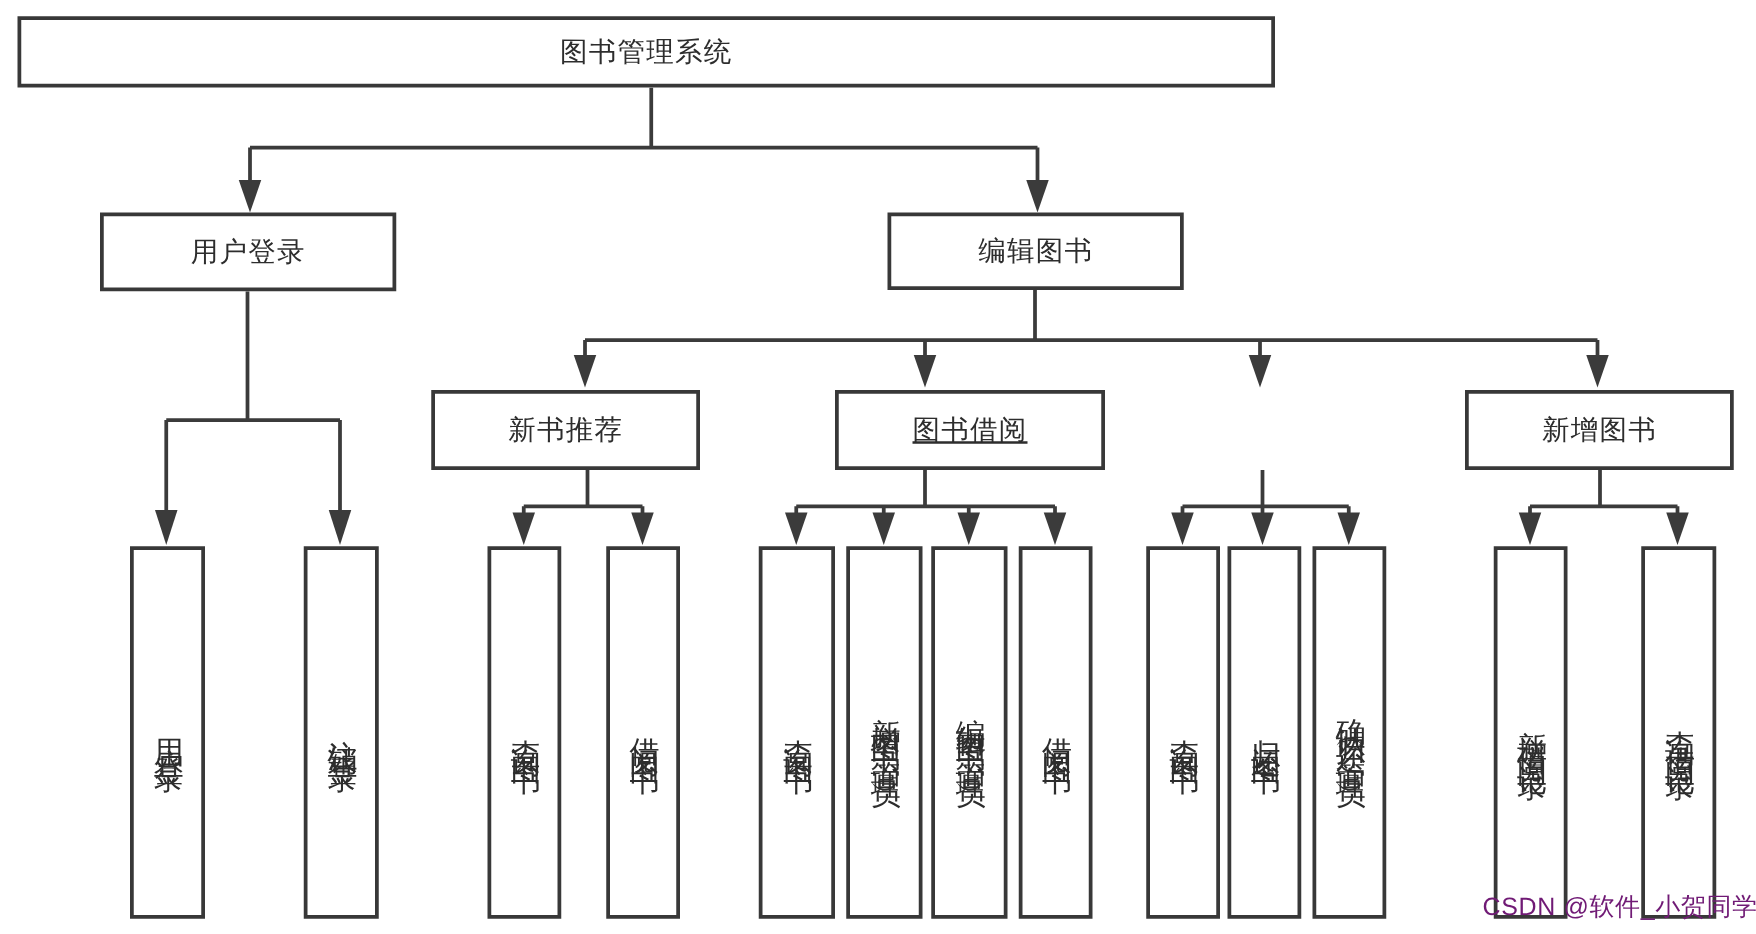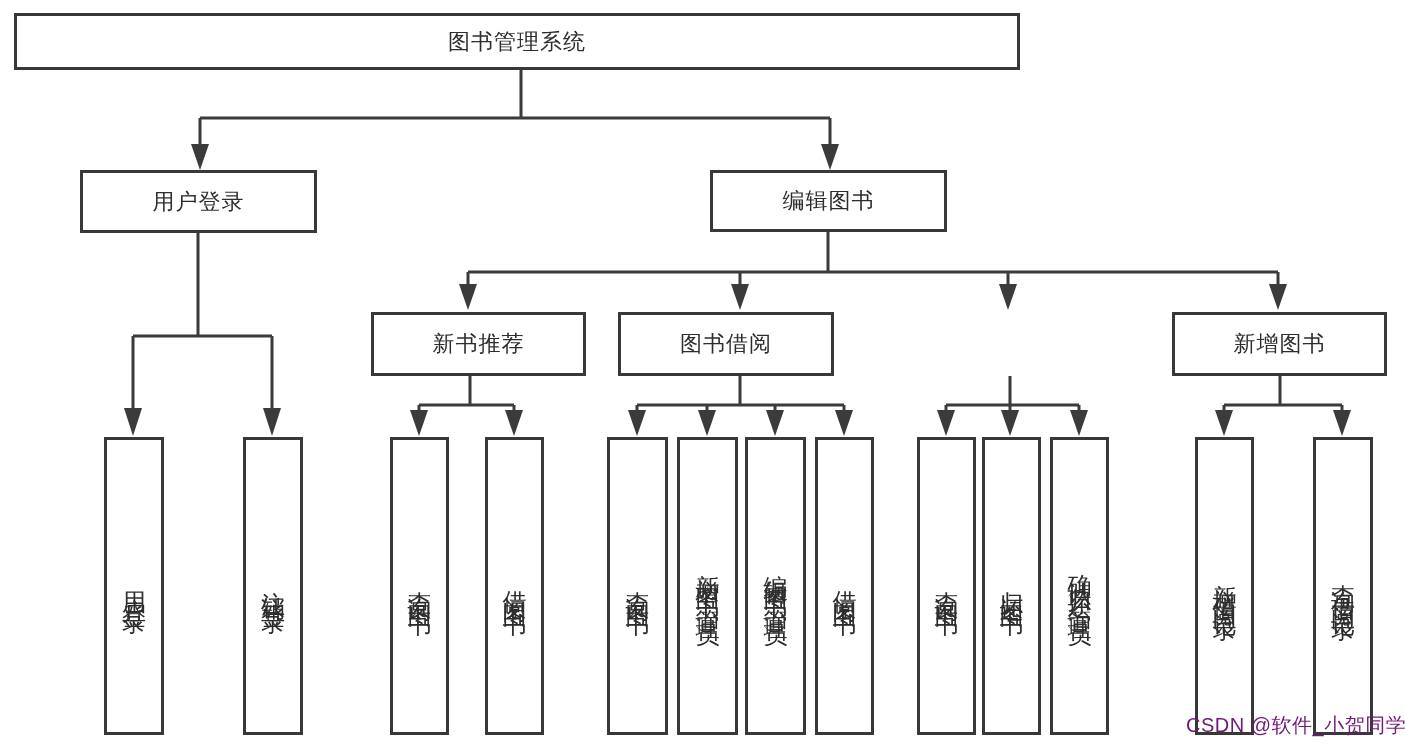--- a/index.html
+++ b/index.html
@@ -123,24 +123,24 @@
     <span>图书管理系统</span>
   </div>
 
   <div class="node hbox" style="left:80px; top:170px; width:237px; height:63px;">
     <span>用户登录</span>
   </div>
   <div class="node hbox" style="left:710px; top:170px; width:237px; height:62px;">
     <span>编辑图书</span>
   </div>
 
-  <div class="node hbox" style="left:371px; top:312px; width:215px; height:64px;align-items:center;">
+  <div class="node hbox" style="left:345px; top:312px; width:215px; height:64px;align-items:center;">
     <span>新书推荐</span>
   </div>
-  <div class="node hbox" style="left:618px; top:312px; width:216px; height:64px;">
+  <div class="node hbox" style="left:668px; top:312px; width:216px; height:64px;text-decoration:underline;">
     <span>图书借阅</span>
   </div>
   <div class="node hbox" style="left:1172px; top:312px; width:215px; height:64px;">
     <span>新增图书</span>
   </div>
 
   <div class="node vbox" style="left:104px; width:60px;">
     <span class="vtext">用户登录</span>
   </div>
   <div class="node vbox" style="left:243px; width:60px;">

